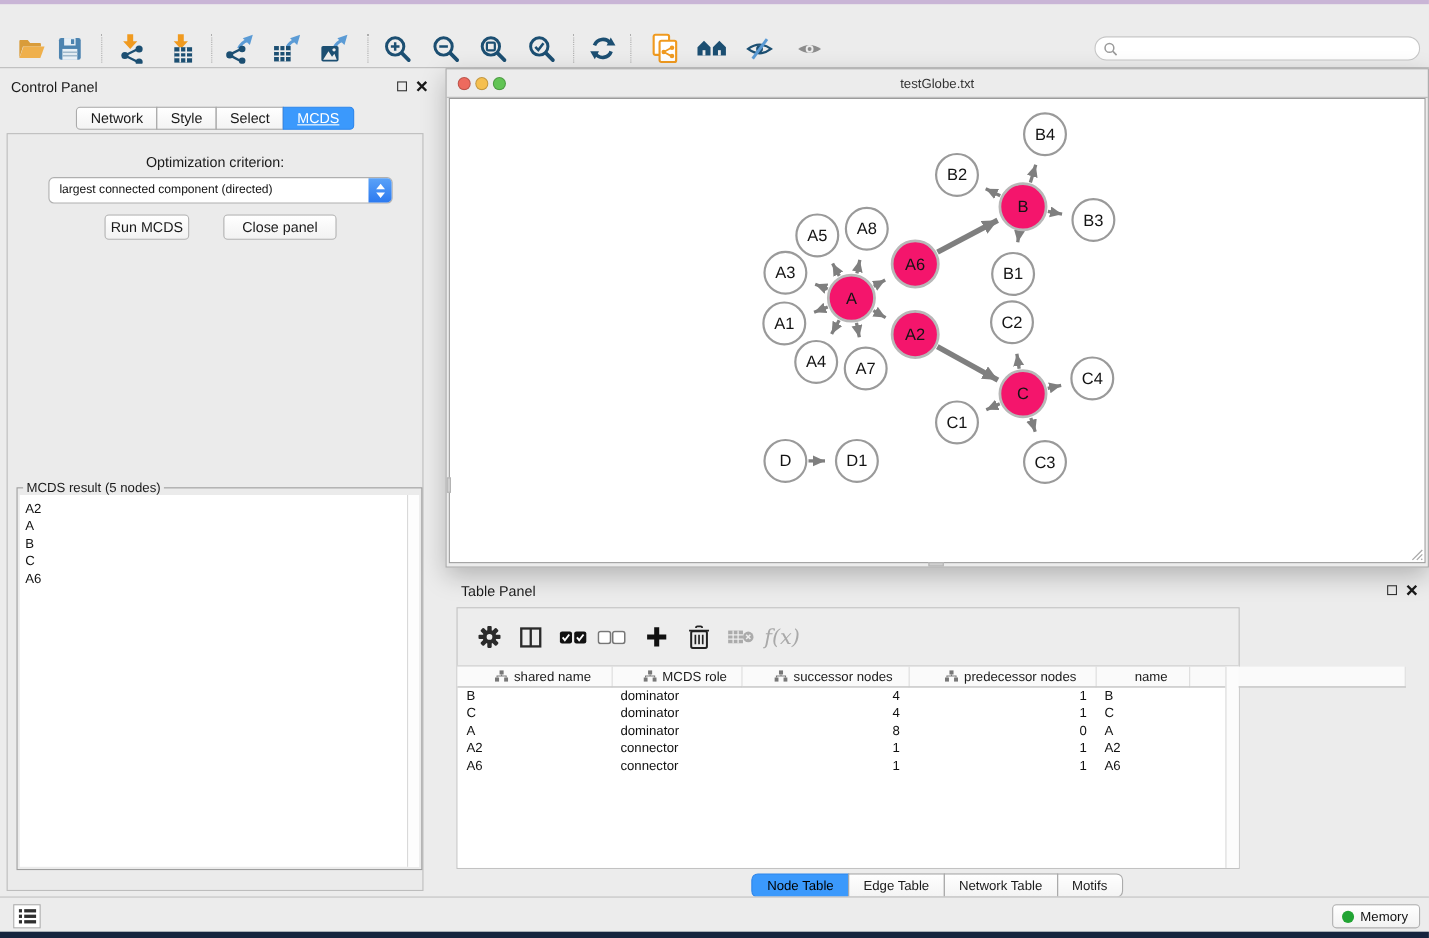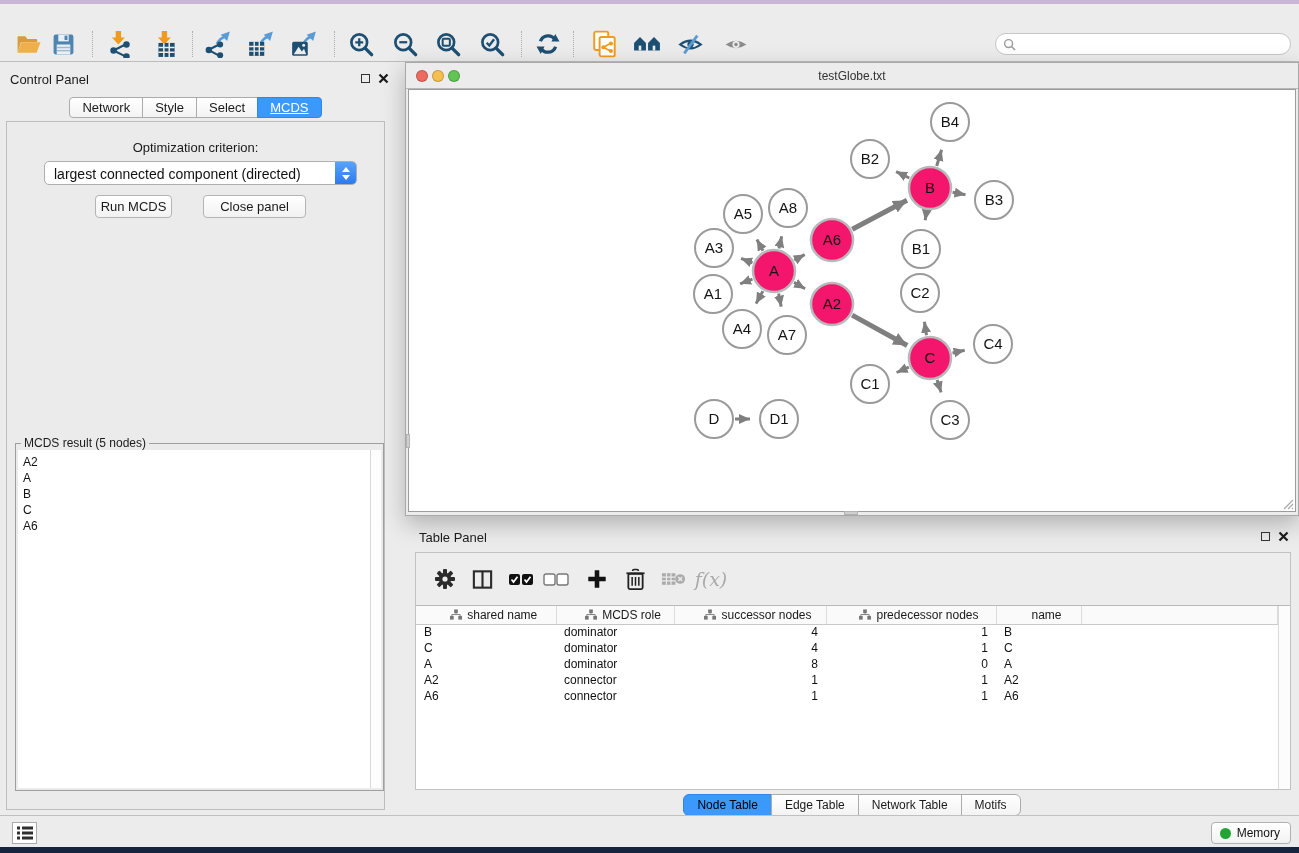--- a/index.html
+++ b/index.html
@@ -30,21 +30,21 @@
   .close-ic { position:absolute; width:11px; height:11px; top:11px; }
   .cp-tabs { position:absolute; left:0; top:35px; width:391px; display:flex; justify-content:center; }
   .seg { height:21px; line-height:19px; padding:0 12px; font-size:13px; background:linear-gradient(#FFFFFF,#F3F3F3);
     border:1px solid #ABABAB; margin-left:-1px; color:#1A1A1A; }
   .seg:first-child { border-radius:4px 0 0 4px; margin-left:0; }
   .seg:last-child { border-radius:0 4px 4px 0;text-decoration:underline; }
   .seg.active { background:#3B99FC; color:#fff; border-color:#2F86EA; }
   .cp-box { position:absolute; left:6px; top:59px; width:379px; height:689px; border:1px solid #BDBDBD; background:#EBEBEB; }
   .opt-label { position:absolute; left:0; width:100%; top:18px; text-align:center; font-size:13px; color:#1A1A1A; }
   .opt-select { position:absolute; left:37px; top:39px; width:313px; height:24px; background:#fff;
-    border:1px solid #AFAFAF; border-radius:5px; font-size:14px; }
+    border:1px solid #AFAFAF; border-radius:5px; font-size:11px; }
   .opt-select .val { position:absolute; left:9px; top:4px; color:#111; }
   .stepper { position:absolute; right:0px; top:0px; bottom:0px; width:21px; border-radius:0 4px 4px 0;
     background:linear-gradient(#5AA2F8,#2C7AF0); display:flex; flex-direction:column; align-items:center; justify-content:center; gap:3px; }
   .tri-up { width:0; height:0; border-left:4px solid transparent; border-right:4px solid transparent; border-bottom:5px solid #fff; }
   .tri-dn { width:0; height:0; border-left:4px solid transparent; border-right:4px solid transparent; border-top:5px solid #fff; }
   .btn { position:absolute; height:23px; background:linear-gradient(#FFFFFF,#F2F2F2); border:1px solid #B4B4B4;
     border-radius:4px; font-size:13px; color:#1A1A1A; display:flex; align-items:center; justify-content:center; }
   .group { position:absolute; left:8px; top:321px; width:369px; height:348px; border:1px solid #9E9E9E; }
   .group .legend { position:absolute; top:-8px; left:5px; background:#EBEBEB; padding:0 3px; font-size:12px; color:#1A1A1A; }
   .listbox { position:absolute; left:2px; right:2px; top:6px; bottom:2px; background:#fff; }
@@ -59,21 +59,21 @@
   .ntl { position:absolute; top:7px; width:12px; height:12px; border-radius:50%; border:0.5px solid rgba(0,0,0,.2); }
   .ntl.red{ left:10px; background:#ED6A5E; } .ntl.yel{ left:26px; background:#F5BF4F; } .ntl.grn{ left:42px; background:#61C454; }
   .netwin .ttl { position:absolute; left:0; right:0; top:6px; text-align:center; font-size:12px; color:#333; }
   .canvas { position:absolute; left:2px; right:2px; top:26px; bottom:3px; background:#fff; border:1px solid #9C9C9C; }
   .grip { position:absolute; right:1px; bottom:1px; }
   .handle-l { position:absolute; left:0px; top:371px; width:4px; height:14px; background:#CFCFCF; border:1px solid #B3B3B3; }
   .handle-b { position:absolute; left:438px; bottom:0px; width:14px; height:4px; background:#CFCFCF; border:1px solid #B3B3B3; }
 
   
   .tpanel { position:absolute; left:405px; top:518px; width:894px; height:297px; }
-  .tp-box { position:absolute; left:10px; top:30px; width:876px; height:238px; border:1px solid #C2C2C2; background:#EDEDED; }
+  .tp-box { position:absolute; left:10px; top:30px; width:712px; height:238px; border:1px solid #C2C2C2; background:#EDEDED; }
   .tp-toolbar { position:absolute; left:0; top:0; right:0; height:52px; }
   .titem { position:absolute; top:10px; width:34px; height:32px; display:flex; align-items:center; justify-content:center; }
   .fx { font-family:"DejaVu Serif", serif; font-style:italic; font-size:19px; color:#A9A9A9; }
   .tablewrap { position:absolute; left:0; right:0; top:52px; bottom:0; background:#fff; border-top:1px solid #B9B9B9; }
   .tscroll { position:absolute; right:0; top:0; bottom:0; width:12px; border-left:1px solid #DADADA; background:#FCFCFC; }
   table.data { border-collapse:collapse; table-layout:fixed; width:862px; }
   table.data th { height:18px; font-weight:normal; font-size:12px; color:#1A1A1A; background:#FAFAFA;
     border-bottom:1px solid #C9C9C9; border-right:1px solid #DCDCDC; }
   table.data th .hwrap { display:flex; align-items:center; justify-content:center; gap:5px;padding-left:16px; }
   table.data td { height:16px; font-size:12px; color:#111; padding:0 8px; overflow:hidden; white-space:nowrap; }

